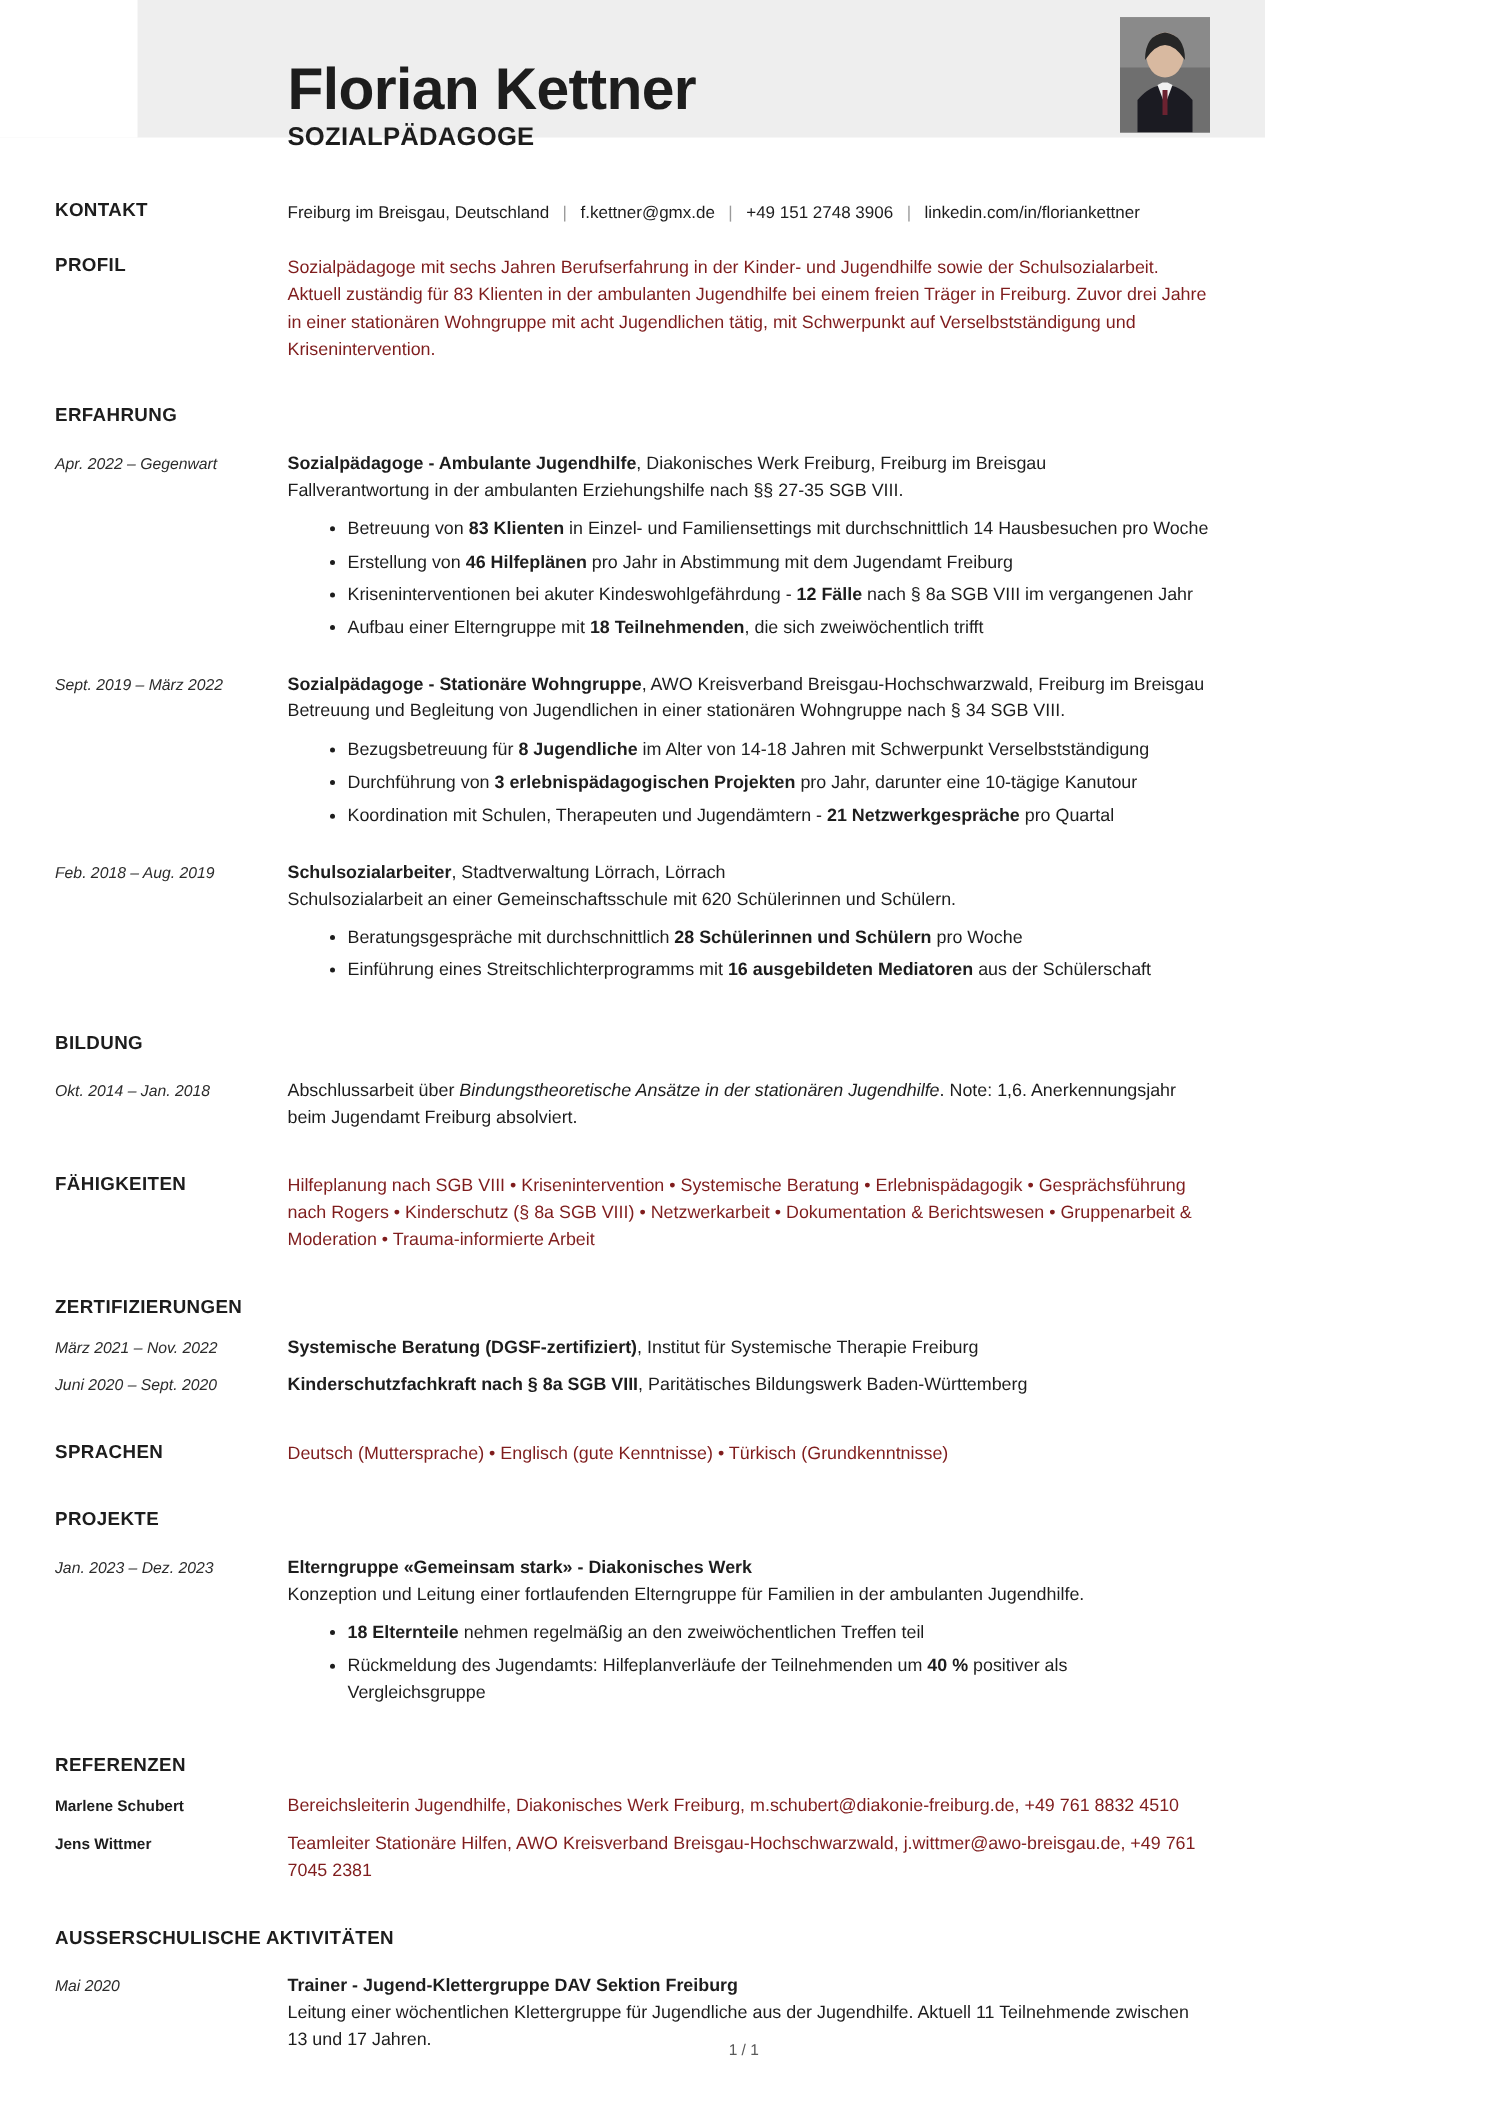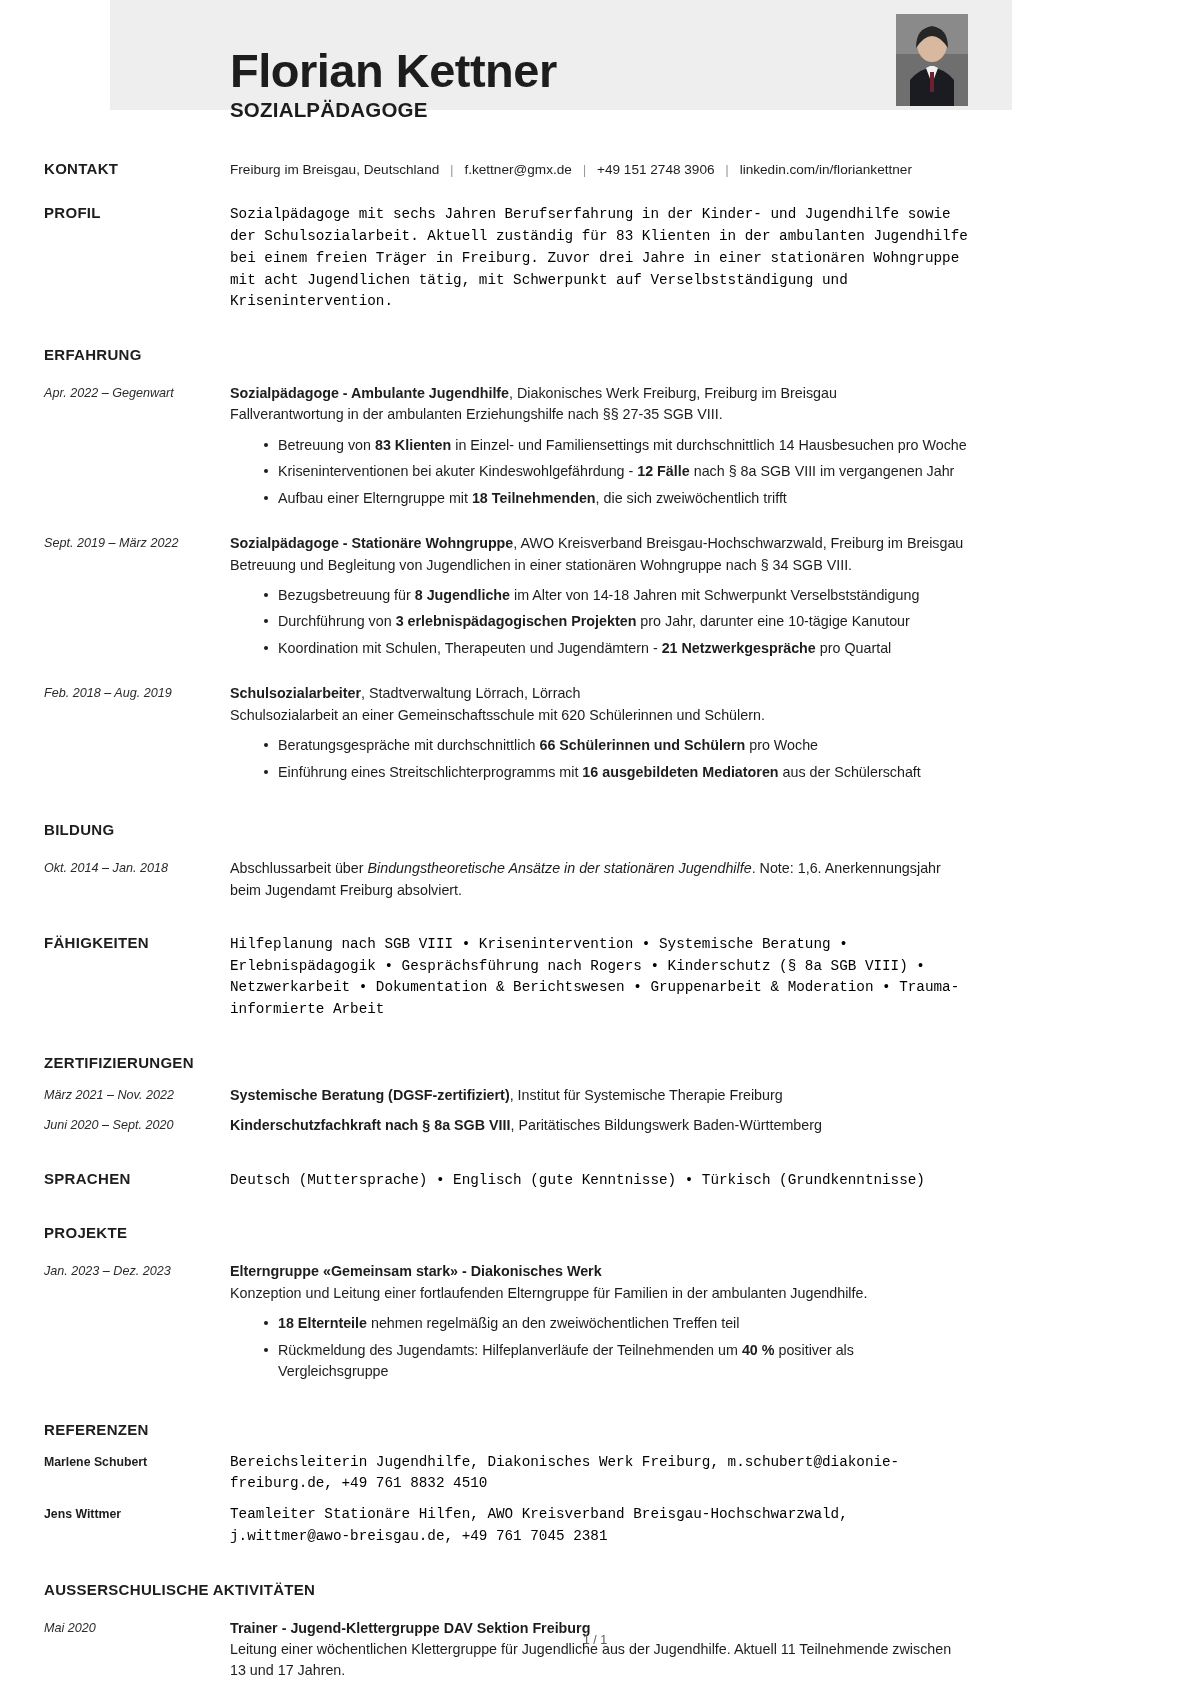--- a/index.html
+++ b/index.html
@@ -117,22 +117,21 @@
     font-size: 12.3px;
     font-weight: bold;
     color: #1d1d1d;
     line-height: 1.45;
     padding-top: 2px;
   }
 
   .body-text {
     font-size: 14.3px;
     line-height: 1.52;
-    color: #000000;
-    font-family: Liberation Mono, monospace;
+    color: #7f1d1d;
   }
   .contact-line {
     font-size: 13.6px;
     line-height: 1.4;
     color: #1d1d1d;
   }
   .sep {
     display: inline-block;
     color: #9a9a9a;
     padding: 0 7px;
@@ -257,20 +256,21 @@
 
       <div class="row entry-gap">
         <div class="col-left">
           <div class="date">Apr. 2022 – Gegenwart</div>
         </div>
         <div class="col-right">
           <div class="entry-title"><b>Sozialpädagoge - Ambulante Jugendhilfe</b><span>, Diakonisches Werk Freiburg, Freiburg im Breisgau</span></div>
           <div class="entry-sub">Fallverantwortung in der ambulanten Erziehungshilfe nach §§ 27-35 SGB VIII.</div>
           <ul class="bullets">
             <li><span>Betreuung von </span><b>83 Klienten</b><span> in Einzel- und Familiensettings mit durchschnittlich 14 Hausbesuchen pro Woche</span></li>
+            <li><span>Erstellung von </span><b>46 Hilfeplänen</b><span> pro Jahr in Abstimmung mit dem Jugendamt Freiburg</span></li>
             <li><span>Kriseninterventionen bei akuter Kindeswohlgefährdung - </span><b>12 Fälle</b><span> nach § 8a SGB VIII im vergangenen Jahr</span></li>
             <li><span>Aufbau einer Elterngruppe mit </span><b>18 Teilnehmenden</b><span>, die sich zweiwöchentlich trifft</span></li>
           </ul>
         </div>
       </div>
 
       <div class="row entry-gap">
         <div class="col-left">
           <div class="date">Sept. 2019 – März 2022</div>
         </div>
@@ -286,21 +286,21 @@
       </div>
 
       <div class="row entry-gap">
         <div class="col-left">
           <div class="date">Feb. 2018 – Aug. 2019</div>
         </div>
         <div class="col-right">
           <div class="entry-title"><b>Schulsozialarbeiter</b><span>, Stadtverwaltung Lörrach, Lörrach</span></div>
           <div class="entry-sub">Schulsozialarbeit an einer Gemeinschaftsschule mit 620 Schülerinnen und Schülern.</div>
           <ul class="bullets">
-            <li><span>Beratungsgespräche mit durchschnittlich </span><b>66 Schülerinnen und Schülern</b><span> pro Woche</span></li>
+            <li><span>Beratungsgespräche mit durchschnittlich </span><b>28 Schülerinnen und Schülern</b><span> pro Woche</span></li>
             <li><span>Einführung eines Streitschlichterprogramms mit </span><b>16 ausgebildeten Mediatoren</b><span> aus der Schülerschaft</span></li>
           </ul>
         </div>
       </div>
     </div>
 
     <div class="sec-gap">
       <div class="row">
         <div class="col-left">
           <div class="section-title">BILDUNG</div>

